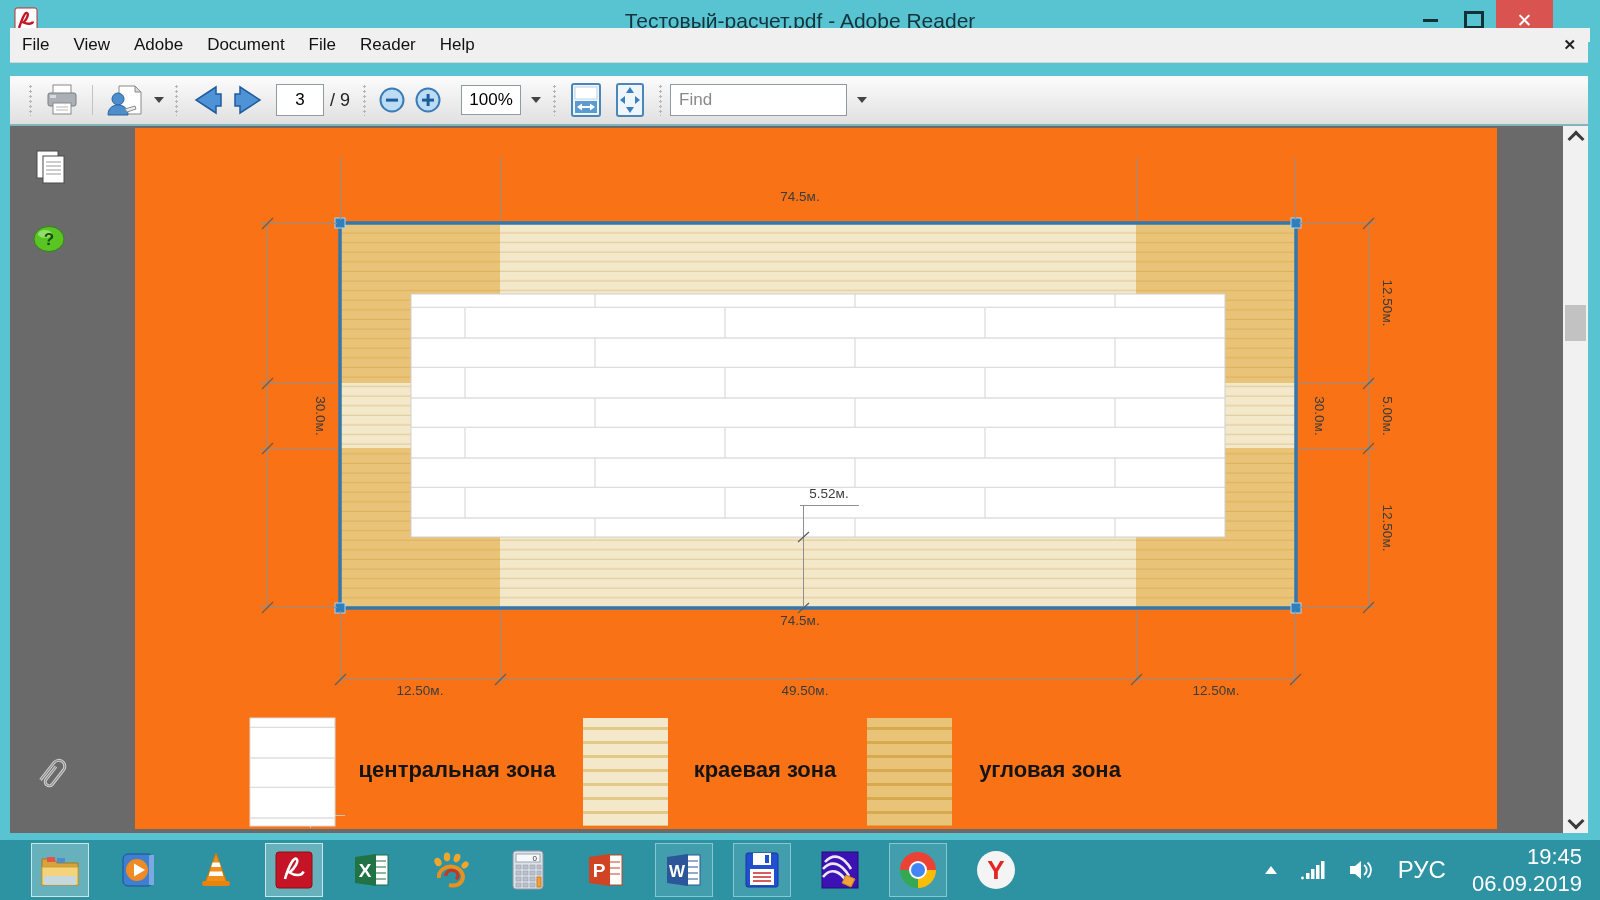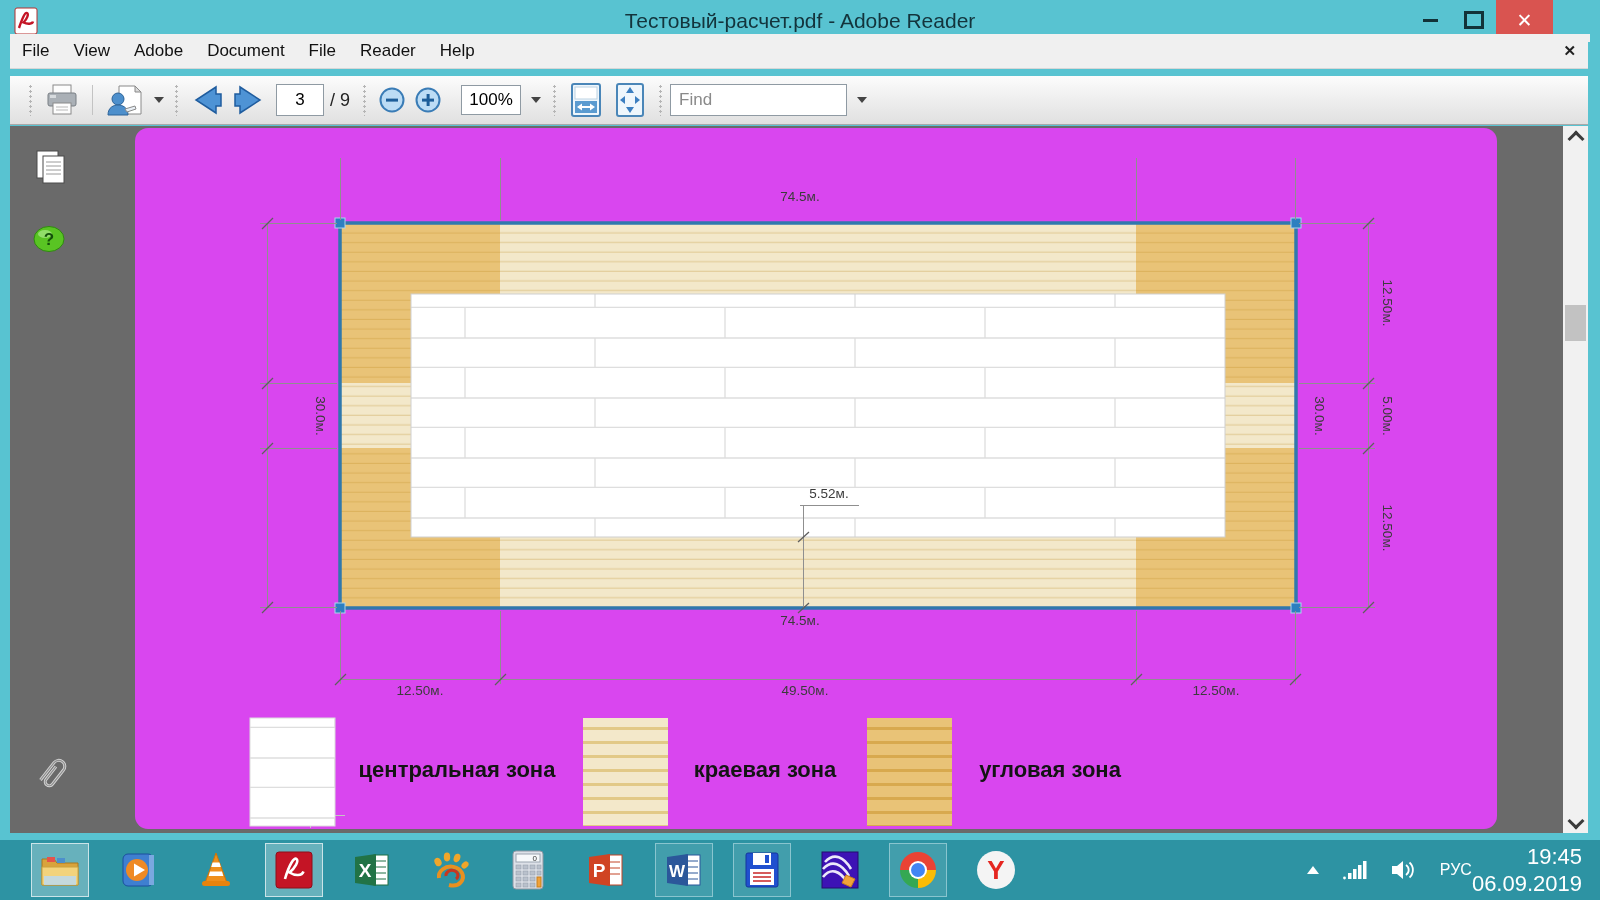--- a/index.html
+++ b/index.html
@@ -9,21 +9,21 @@
   #title-text{position:absolute;left:0;top:0;width:100%;height:42px;line-height:42px;
     text-align:center;font-size:21px;color:#13343c;}
   #pdf-app-icon{position:absolute;left:14px;top:7px;width:24px;height:28px;}
   .winbtn{position:absolute;top:0;height:40px;display:flex;align-items:center;justify-content:center;}
   #btn-min{left:1408px;width:44px;}
   #btn-max{left:1452px;width:44px;}
   #btn-close{left:1496px;width:57px;background:#d95450;color:#fff;font-size:19px;}
   #btn-min .bar{width:15px;height:3px;background:#123238;}
   #btn-max .box{width:14px;height:12px;border:3px solid #123238;}
   
-  #menubar{position:absolute;left:10px;top:34px;width:1580px;height:34px;background:#f0f0f0;
+  #menubar{position:absolute;left:10px;top:28px;width:1580px;height:34px;background:#f0f0f0;
     display:flex;align-items:center;border-bottom:1px solid #d7d7d7;text-align:center;}
   .menu-item{padding:0 12px;font-size:17px;color:#111;height:34px;line-height:34px;}
   #menubar-close{position:absolute;right:14px;top:0;height:34px;line-height:34px;font-size:15px;color:#222;font-weight:bold;}
   
   #toolbar{position:absolute;left:10px;top:76px;width:1580px;height:49px;
     background:linear-gradient(#fcfcfc,#e0e0e0);border-bottom:1px solid #a9a9a9;
     display:flex;align-items:center;padding-left:12px;box-sizing:border-box;}
   .grip{width:6px;height:32px;margin:0 6px;
     background-image:radial-gradient(#b5b5b5 1.2px,transparent 1.3px);background-size:5px 5px;}
   .tb-sep{width:1px;height:30px;background:#c3c3c3;margin:0 8px;}
@@ -34,41 +34,41 @@
   #page-total{font-size:18px;color:#222;margin-right:6px;}
   #zoom-value{width:58px;height:28px;border:1px solid #8f9aa3;background:#fff;font-size:17px;
     line-height:28px;text-align:center;margin-left:15px;}
   .caret{width:0;height:0;border-left:5px solid transparent;border-right:5px solid transparent;
     border-top:6px solid #444;margin-left:5px;}
   .caret-btn{display:flex;align-items:center;justify-content:center;height:28px;padding:0 5px;}
   #find-input{width:165px;padding-left:8px;color:#333;}
   #find-input::placeholder{color:#8a8a8a;}
   
   #docarea{position:absolute;left:10px;top:126px;width:1580px;height:707px;background:#6a6a6a;}
-  #page{position:absolute;left:125px;top:2px;width:1362px;height:701px;background:#d946ef;border-radius:13px;}
+  #page{position:absolute;left:125px;top:2px;width:1362px;height:701px;background:#f97316;}
   .drawing{position:absolute;left:0;top:0;}
   .drawing text{font-family:"Liberation Sans",sans-serif;}
   
   .navicon{position:absolute;left:22px;}
   
   #vscroll{position:absolute;left:1553px;top:0;width:25px;height:707px;background:#f1f1f1;}
   .scroll-arrow{position:absolute;left:0;width:25px;height:20px;display:flex;align-items:center;justify-content:center;}
   .chev{width:9px;height:9px;border-left:3px solid #3b3b3b;border-top:3px solid #3b3b3b;}
   .chev.up{transform:rotate(45deg);margin-top:5px;}
   .chev.down{transform:rotate(225deg);margin-bottom:5px;}
   #vthumb{position:absolute;left:2px;top:179px;width:21px;height:36px;background:#c2c2c2;}
   
   #bottom-border{position:absolute;left:0;top:833px;width:1600px;height:7px;background:#58c3d1;}
   #taskbar{position:absolute;left:0;top:840px;width:1600px;height:60px;background:#2d93a3;}
   .task-app{position:absolute;top:3px;width:58px;height:54px;display:flex;align-items:center;justify-content:center;}
   .task-app.active{background:rgba(255,255,255,0.28);border:1px solid rgba(255,255,255,0.65);box-sizing:border-box;}
   .task-app.running{background:rgba(255,255,255,0.10);border:1px solid rgba(225,245,250,0.45);box-sizing:border-box;}
   #tray{position:absolute;right:18px;top:0;height:60px;display:flex;align-items:center;color:#fff;}
   #tray .tray-ico{margin-right:22px;display:flex;align-items:center;}
-  #tray-lang{font-size:16px;}
+  #tray-lang{font-size:24px;margin-right:26px;}
   #tray-clock{text-align:right;font-size:22px;line-height:1.25;}
   .left-border{position:absolute;left:0;top:42px;width:10px;height:791px;background:#58c3d1;}
   .right-border{position:absolute;left:1588px;top:42px;width:12px;height:791px;background:#58c3d1;}
 </style>
 </head>
 <body>
 
 <div id="titlebar">
   <svg id="pdf-app-icon" viewBox="0 0 24 28">
     <rect x="1" y="1" width="22" height="26" rx="2" fill="#fff" stroke="#b43030"></rect>

